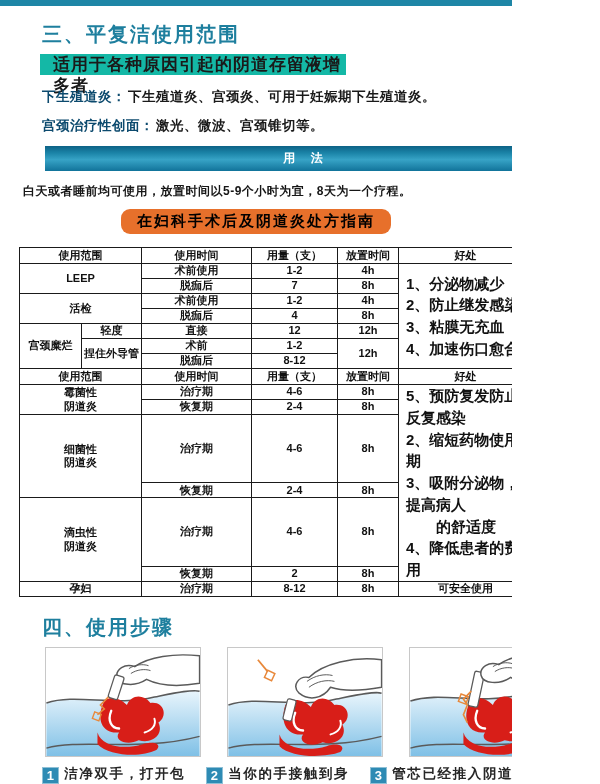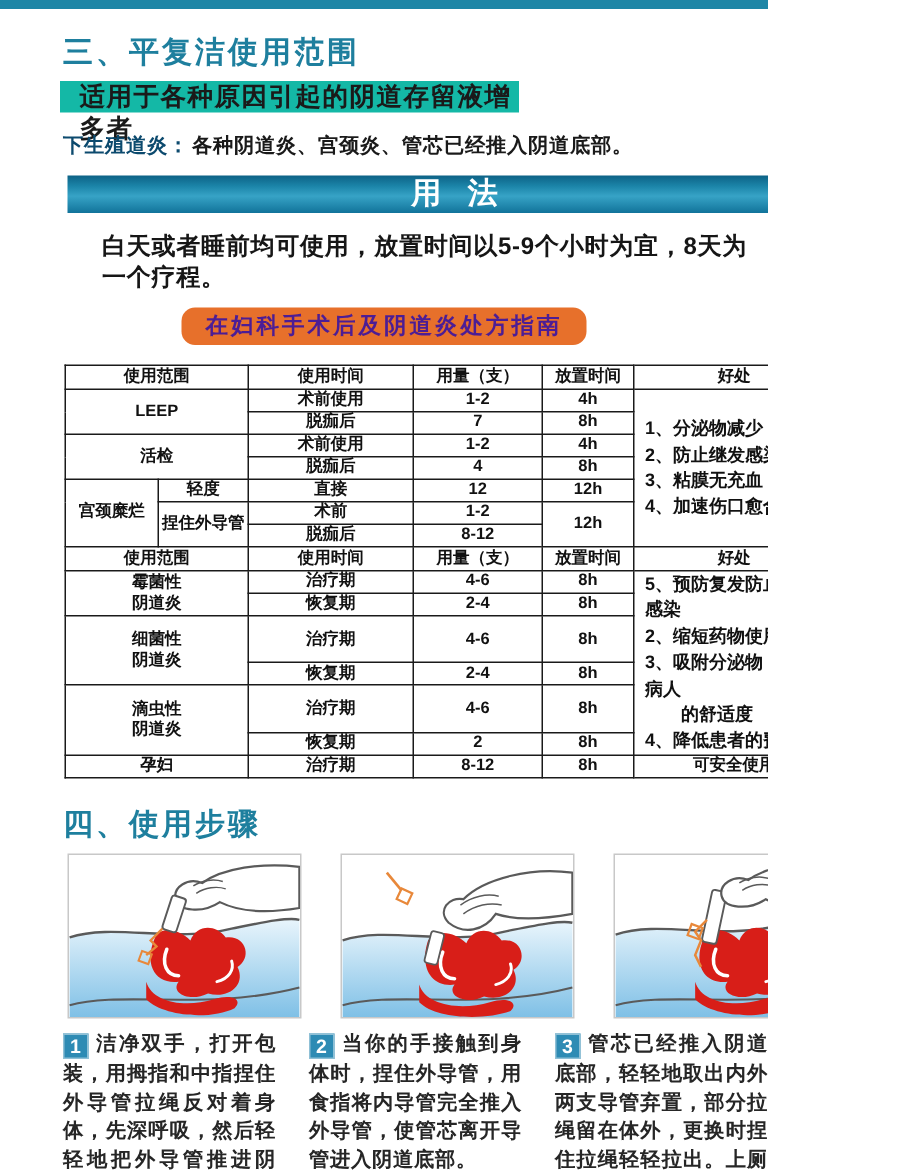--- a/index.html
+++ b/index.html
@@ -12,33 +12,33 @@
 
   .gray-banner { margin:6px 0 0 40px; width:306px; height:21px; background:#14b8a6;
     font-size:17px; font-weight:bold; color:#1a1a1a; line-height:21px; padding-left:13px; letter-spacing:1px; }
 
   .indications { margin:13px 0 0 42px; }
   .ind-line { font-size:13.5px; font-weight:bold; color:#1a1a1a; margin-bottom:11px; letter-spacing:0.5px; }
   .ind-label { color:#0c4a6e; margin-right:2px; }
 
   .usage-banner { margin:6px 0 0 45px; width:522px; height:25px;
     background:linear-gradient(180deg,#0d6286 0%,#1b84a8 28%,#37a3c6 55%,#11739a 100%);
-    color:#fff; font-size:20px; font-weight:bold; text-align:center; line-height:25px; letter-spacing:6px; }
-
-  .usage-text { margin:12px 0 0 68px; font-size:16px; font-weight:bold; color:#161616; letter-spacing:0.5px; }
+    color:#fff; font-size:12px; font-weight:bold; text-align:center; line-height:25px; letter-spacing:6px; }
+
+  .usage-text { margin:12px 0 0 23px; font-size:12px; font-weight:bold; color:#161616; letter-spacing:0.5px; }
 
   .pill-wrap { margin-top:9px; text-align:center; }
-  .orange-pill { display:inline-block; background:#e7702b; color:#4c1d95; font-size:15px; font-weight:bold;
+  .orange-pill { display:inline-block; background:#e7702b; color:#000000; font-size:15px; font-weight:bold;
     padding:3px 16px; border-radius:9px; letter-spacing:2px; }
 
-  table.rx { margin:13px 0 0 43px; border-collapse:collapse; table-layout:fixed; width:513px;
+  table.rx { margin:13px 0 0 19px; border-collapse:collapse; table-layout:fixed; width:513px;
     font-size:11px; font-weight:bold; color:#111; }
   table.rx td { border:1px solid #1a1a1a; text-align:center; height:15px; padding:0 1px; line-height:1.2; }
   table.rx td.hdr { height:16px; }
-  table.rx td.benefit { text-align:left; white-space:pre-line; font-size:12px; line-height:1.45; padding:0 2px 0 7px; }
+  table.rx td.benefit { text-align:left; white-space:pre-line; font-size:15px; line-height:1.45; padding:0 2px 0 7px; }
   table.rx td.ws { white-space:pre-line; }
 
   .figs { margin:6px 0 0 45px; display:flex; gap:26px; }
   .fig { width:156px; height:110px; border:1px solid #c8c8c8; background:#fff; }
   .fig svg { display:block; }
 
   .steps { margin:7px 0 0 42px; display:flex; gap:22px; }
   .step { width:158px; font-size:13.5px; font-weight:bold; color:#262626; line-height:1.42;
     text-align:justify; letter-spacing:0.5px; }
   .step-num { display:inline-block; width:17px; height:17px; background:#2e8bb4; border:1px solid #8fc0d6;
@@ -48,21 +48,24 @@
 <body>
 
 <div class="page">
   <div class="top-bar"></div>
 
   <div class="sec-title">三、平复洁使用范围</div>
   <div class="gray-banner">适用于各种原因引起的阴道存留液增多者</div>
 
   <div class="indications">
     <div class="ind-line">
-      <span class="ind-label">下生殖道炎：</span><span>各种阴道炎、宫颈炎、管芯已经推入阴道底部。</span>
+      <span class="ind-label">下生殖道炎：</span><span>下生殖道炎、宫颈炎、可用于妊娠期下生殖道炎。</span>
+    </div>
+    <div class="ind-line">
+      <span class="ind-label">宫颈治疗性创面：</span><span>激光、微波、宫颈锥切等。</span>
     </div>
   </div>
 
   <div class="usage-banner">用 法</div>
   <div class="usage-text">白天或者睡前均可使用，放置时间以5-9个小时为宜，8天为一个疗程。</div>
 
   <div class="pill-wrap">
     <span class="orange-pill">在妇科手术后及阴道炎处方指南</span>
   </div>
 

